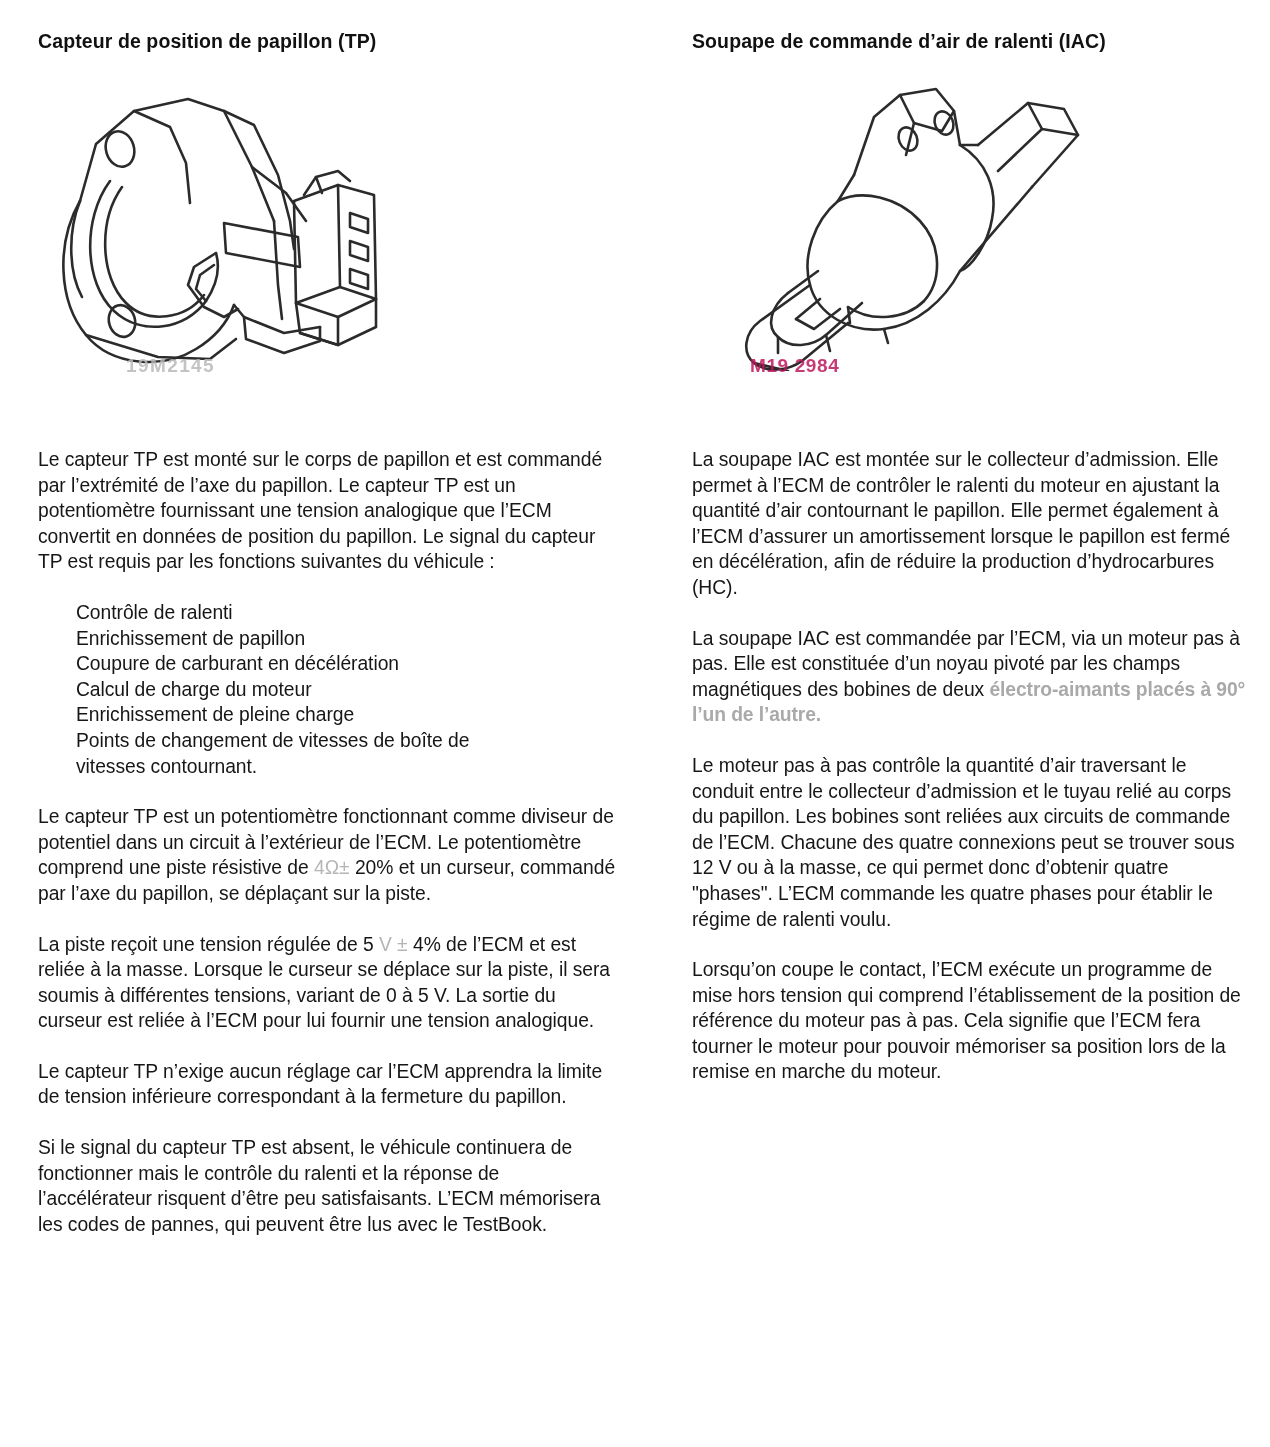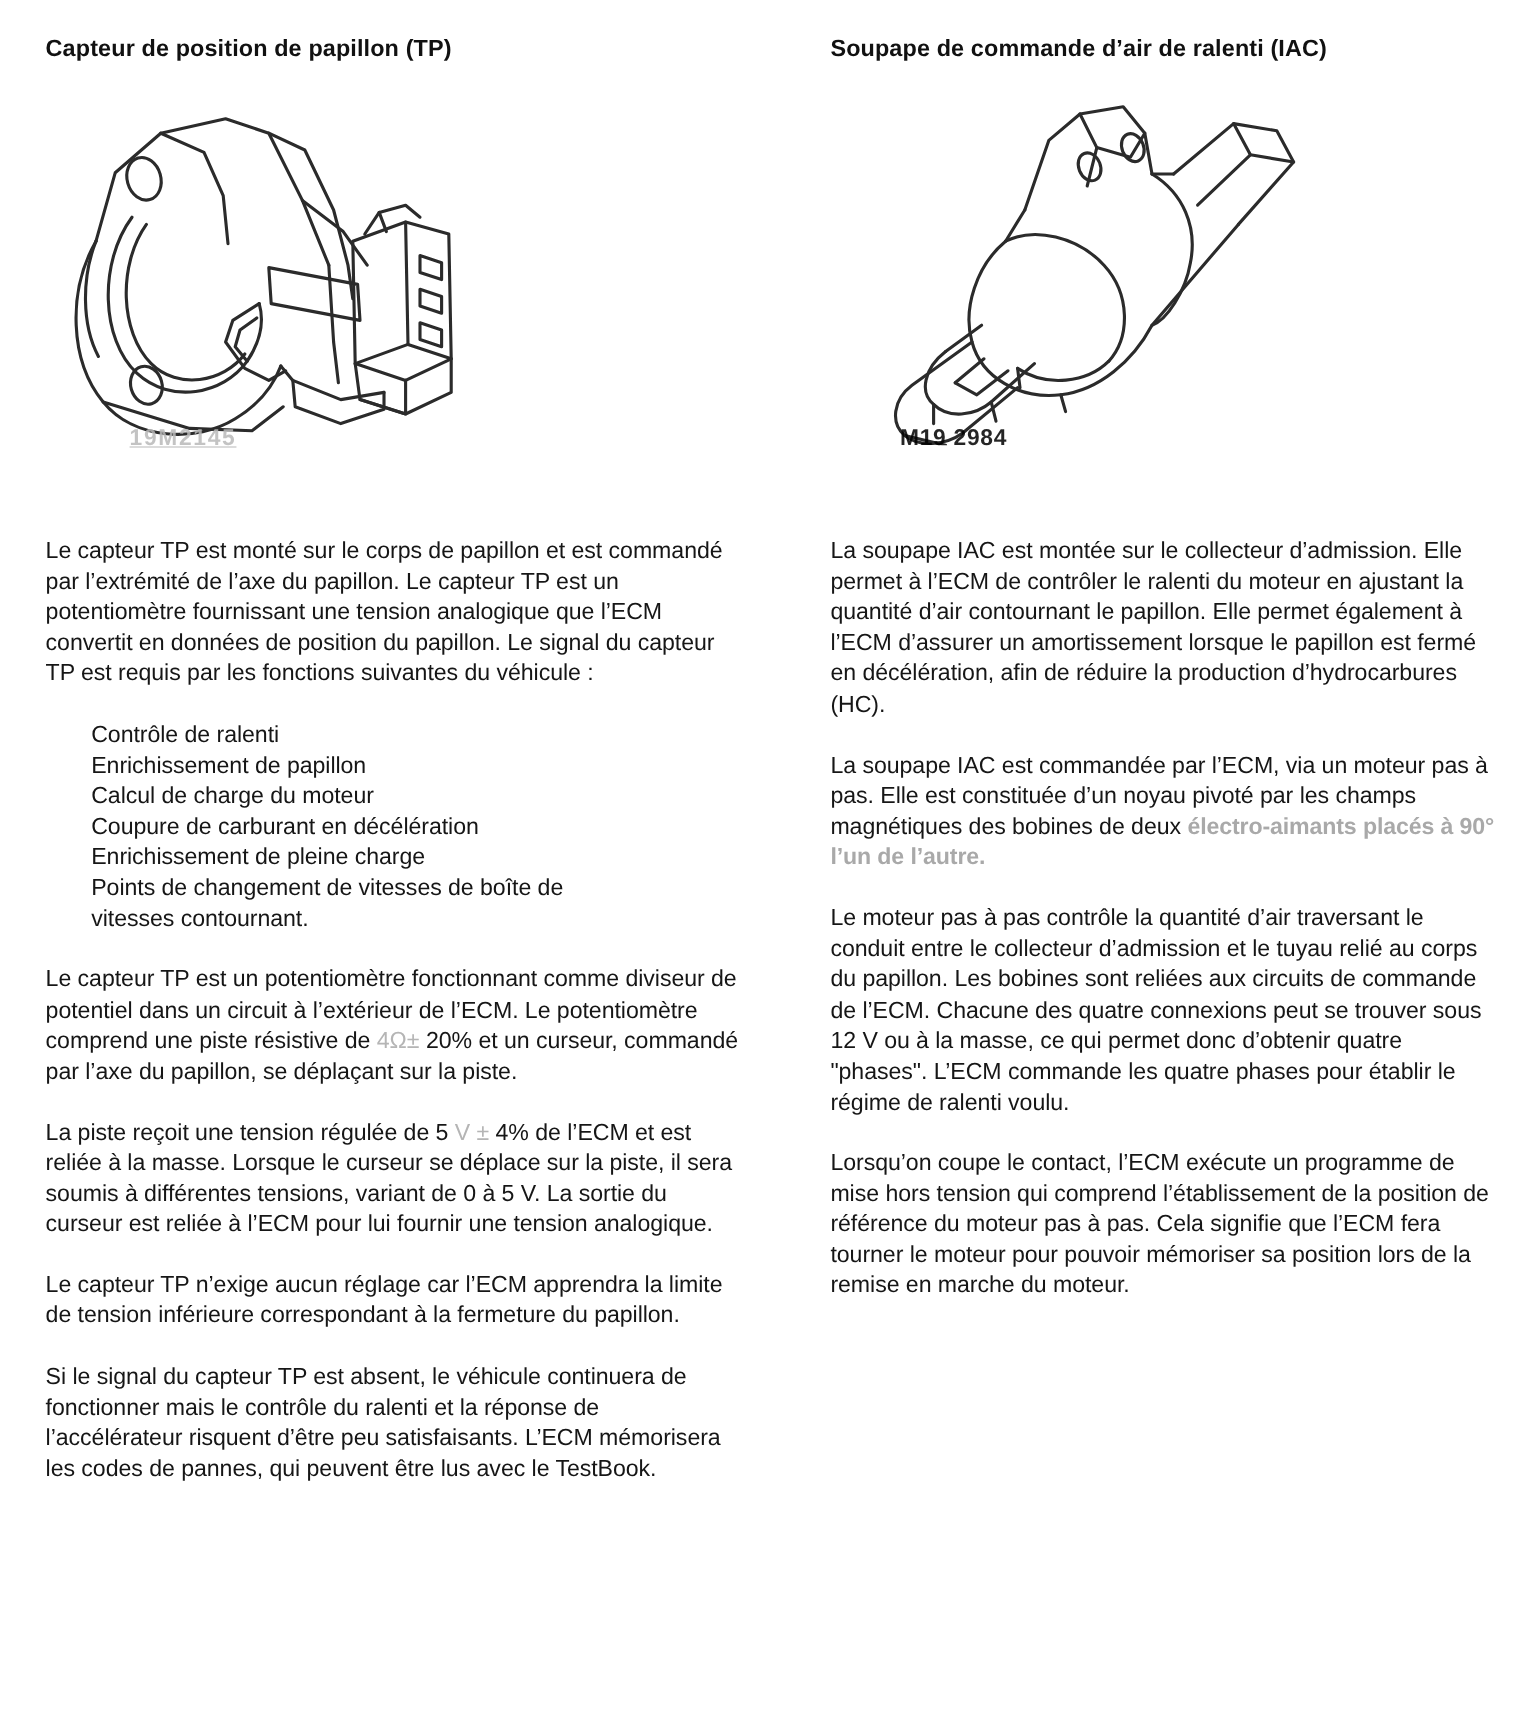--- a/index.html
+++ b/index.html
@@ -48,22 +48,22 @@
     position: absolute;
     font-family: "Liberation Sans", sans-serif;
     font-size: 19px;
     font-weight: bold;
     letter-spacing: 1.4px;
     color: #b9b9b9;
     opacity: 0.85;
     filter: blur(0.35px);
     white-space: nowrap;
   }
-  .fig-caption.left-cap  { left: 70px;  top: 284px; text-decoration: underline; }
-  .fig-caption.right-cap { left: 58px;  top: 284px; color: #000000; letter-spacing: 0.6px; }
+  .fig-caption.left-cap  { left: 88px;  top: 284px; }
+  .fig-caption.right-cap { left: 58px;  top: 284px; color: #be185d; letter-spacing: 0.6px; }
 
   .body-text { margin-top: 6px; }
 
   p.para {
     font-size: 19.3px;
     line-height: 25.6px;
     margin: 0 0 25px 0;
     color: #161616;
     letter-spacing: -0.05px;
   }
@@ -154,22 +154,22 @@
       <div class="fig-caption left-cap">19M2145</div>
     </div>
 
     <div class="body-text">
 
       <p class="para para-tight">Le capteur TP est monté sur le corps de papillon et est commandé par l’extrémité de l’axe du papillon. Le capteur TP est un potentiomètre fournissant une tension analogique que l’ECM convertit en données de position du papillon. Le signal du capteur TP est requis par les fonctions suivantes du véhicule :</p>
 
       <ul class="fn-list">
         <li>Contrôle de ralenti</li>
         <li>Enrichissement de papillon</li>
+        <li>Coupure de carburant en décélération</li>
         <li>Calcul de charge du moteur</li>
-        <li>Coupure de carburant en décélération</li>
         <li>Enrichissement de pleine charge</li>
         <li>Points de changement de vitesses de boîte de</li>
         <li>vitesses contournant.</li>
       </ul>
 
       <p class="para"><span>Le capteur TP est un potentiomètre fonctionnant comme diviseur de potentiel dans un circuit à l’extérieur de l’ECM. Le potentiomètre comprend une piste résistive de </span><span class="faded">4</span><span class="faded">Ω</span><span class="faded">±</span> <span>20% et un curseur, commandé par l’axe du papillon, se déplaçant sur la piste.</span></p>
 
       <p class="para"><span>La piste reçoit une tension régulée de 5 </span><span class="faded">V</span> <span class="faded">±</span> <span>4% de l’ECM et est reliée à la masse. Lorsque le curseur se déplace sur la piste, il sera soumis à différentes tensions, variant de 0 à 5 V. La sortie du curseur est reliée à l’ECM pour lui fournir une tension analogique.</span></p>
 
       <p class="para">Le capteur TP n’exige aucun réglage car l’ECM apprendra la limite de tension inférieure correspondant à la fermeture du papillon.</p>

